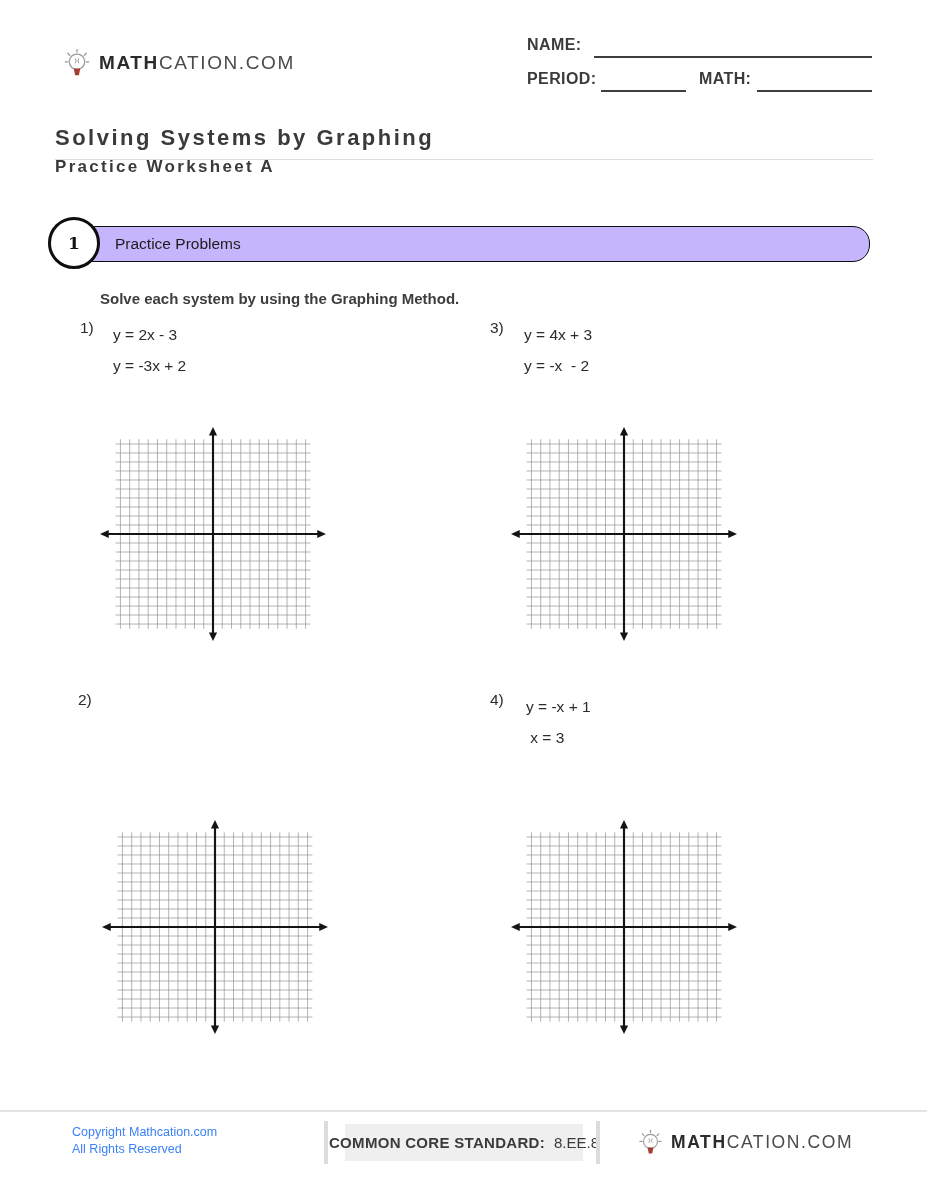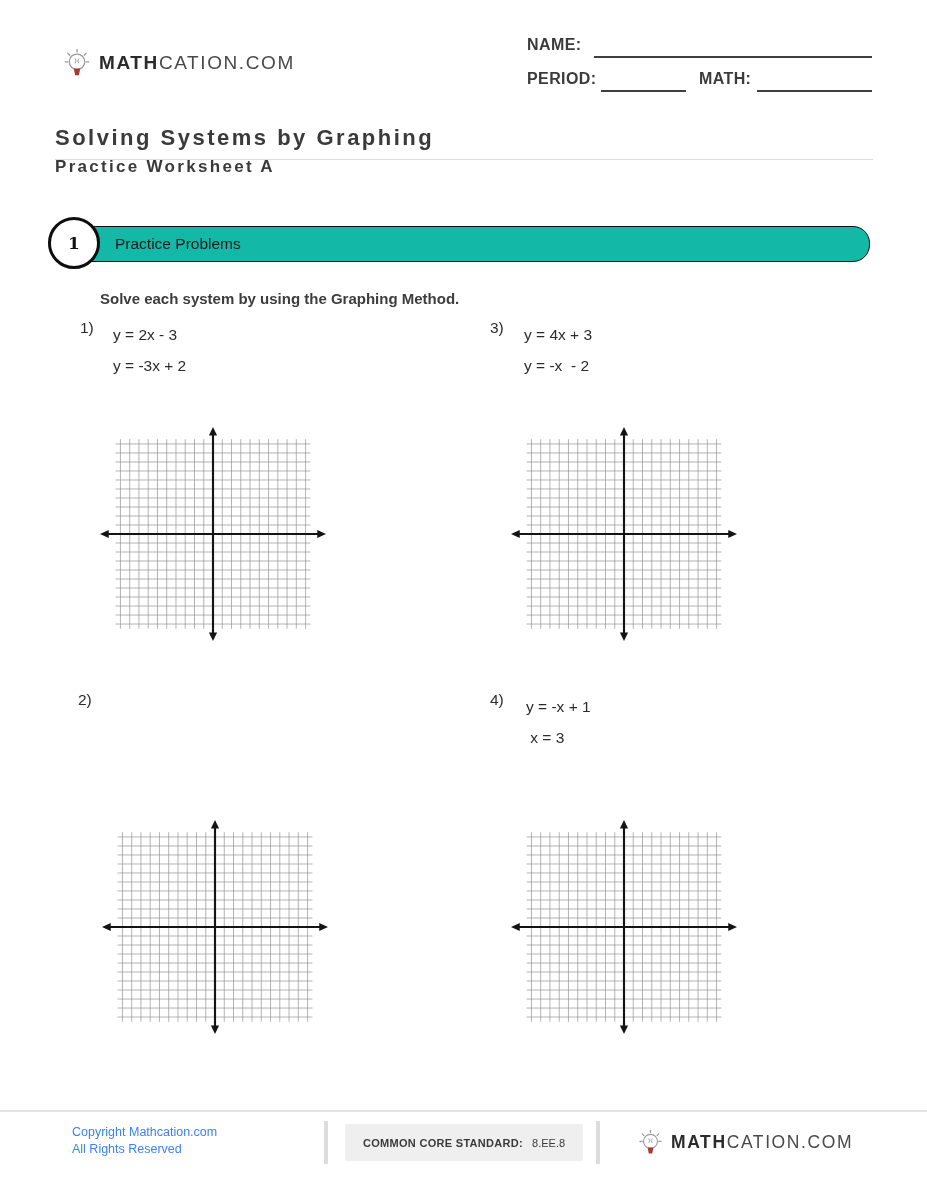--- a/index.html
+++ b/index.html
@@ -28,21 +28,21 @@
 
   
   .page-title { font-size: 22px; font-weight: 700; letter-spacing: 2.5px; color: #3a3a3a; }
   .rule { background: #dddddd; height: 1px; }
   .page-subtitle { font-size: 17px; font-weight: 700; letter-spacing: 2.3px; color: #3a3a3a; }
 
   
   .section-box {
     border: 1.7px solid #0e0e0e;
     border-radius: 17px;
-    background: #14b8a6;
+    background: #c4b5fd;
     display: flex;
     align-items: center;
     padding-left: 58px;
   }
   .section-box .section-title { font-size: 15.5px; font-weight: 400; color: #1c1c1c; }
   .section-badge {
     border: 3.4px solid #0e0e0e;
     border-radius: 50%;
     background: #ffffff;
     display: flex;
@@ -65,21 +65,21 @@
   
   .footer-rule { background: #e4e4e4; height: 2px; }
   .copyright { font-size: 12.5px; color: #3b82f6; line-height: 17px; margin-left: 12px; }
   .vbar { width: 4px; background: #dcdcdc; }
   .ccs-badge {
     background: #efefef;
     display: flex;
     align-items: center;
     justify-content: center;
     gap: 9px;
-    font-size: 11px;
+    font-size: 15px;
     color: #3b3b3b;
     white-space: nowrap;
   }
   .ccs-badge .lbl { font-weight: 700; letter-spacing: 0.3px; }
   .ccs-badge .val { font-weight: 400; }
 </style>
 </head>
 <body>
 
 <div class="page">

